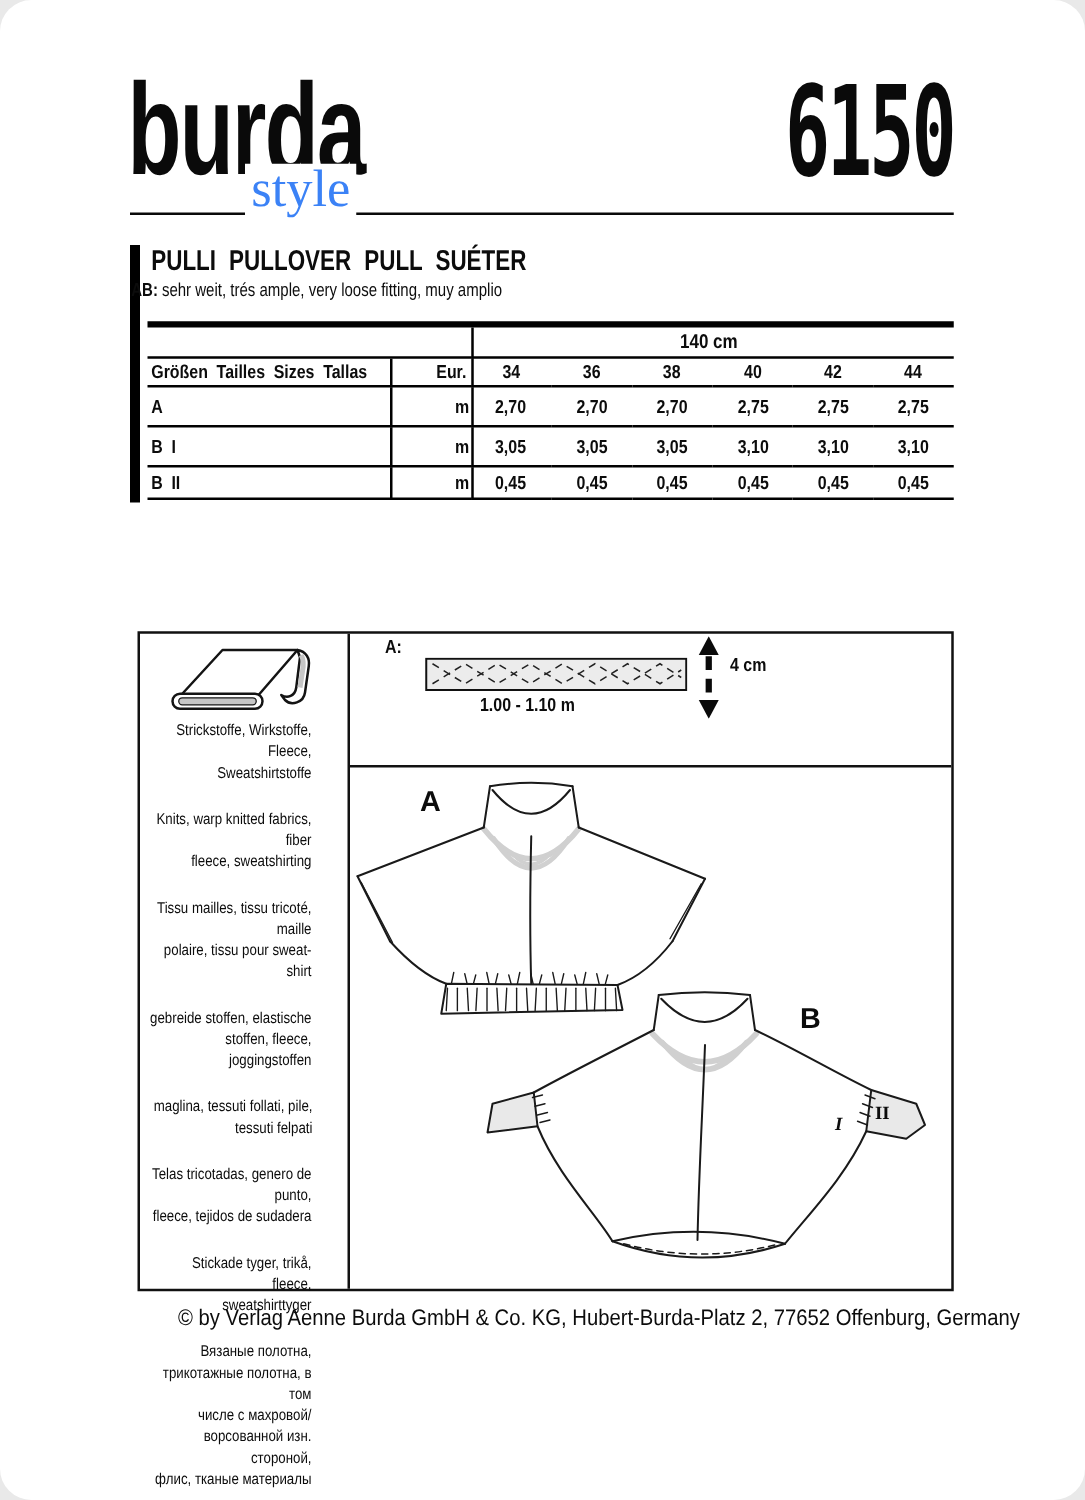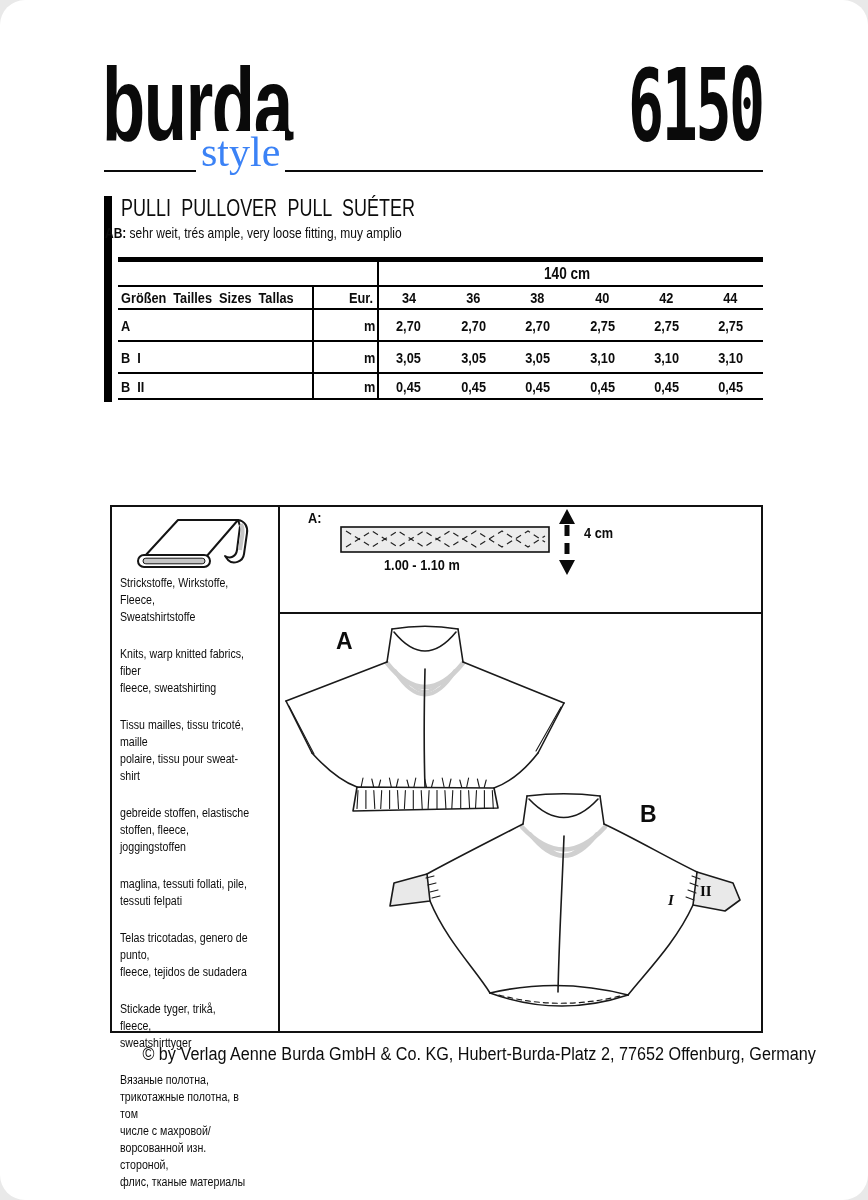--- a/index.html
+++ b/index.html
@@ -17,21 +17,21 @@
          letter-spacing:-2px;display:inline-block;transform:scaleX(.68);transform-origin:left top;color:#0a0a0a;}
   .styleword{position:absolute;left:196px;top:131px;font-family:"Liberation Serif",serif;font-size:42px;
          line-height:1;color:#3b82f6;background:#fff;padding:0 5px;z-index:2;text-align:right;}
   .hdr-rule{position:absolute;left:104px;top:170px;width:659px;height:2px;background:#0a0a0a;z-index:1;}
   .hdr-num{position:absolute;right:105px;top:56px;text-align:right;}
   .numx{display:inline-block;font-family:"DejaVu Sans Mono",monospace;font-weight:bold;font-size:100px;
         line-height:1;letter-spacing:-4px;transform:scaleX(.60);transform-origin:right top;color:#0a0a0a;}
 
   
   .vbar{position:absolute;left:104px;top:196px;width:8px;height:206px;background:#000;}
-  .ptitle{position:absolute;left:121px;top:195px;margin:0;font-size:23px;font-weight:normal;white-space:nowrap;}
+  .ptitle{position:absolute;left:121px;top:195px;margin:0;font-size:23px;font-weight:bold;white-space:nowrap;}
   .ptitle .cx{transform:scaleX(.78);word-spacing:7px;}
   .abline{position:absolute;left:105px;top:224px;margin:0;font-size:15px;white-space:nowrap;}
   .abline .cx{transform:scaleX(.8);}
   .abline b{margin-right:4px;}
 
   
   .ytable{position:absolute;left:118px;top:257px;width:645px;border-top:5px solid #000;
           display:grid;grid-template-columns:194px 65px repeat(6,1fr);
           grid-template-rows:25px 23px 32px 32px 26px;font-weight:bold;}
   .tc{display:flex;align-items:center;font-size:15px;white-space:nowrap;}
@@ -41,21 +41,21 @@
   .tc.bb{border-bottom:2px solid #000;}
   .tc.bl{border-left:2px solid #000;}
   .tc.span2{grid-column:span 2;}
   .tc.span6{grid-column:span 6;}
   .tc.big{font-size:16px;}
 
   
   .infobox{position:absolute;left:110px;top:505px;width:653px;height:528px;border:2px solid #111;box-sizing:border-box;}
   .fabcol{position:absolute;left:0;top:0;width:168px;height:100%;border-right:2px solid #111;
           box-sizing:border-box;padding:3px 6px 0 8px;}
-  .fab{margin:0 0 20px 0;font-size:12.5px;line-height:17px;}
+  .fab{margin:0 0 20px 0;font-size:12.5px;line-height:17px;text-align:right;}
   .fab span{display:inline-block;transform:scaleX(.85);transform-origin:left top;white-space:pre-line;}
   .bolt{margin:2px 0 1px 6px;}
   .hdiv{position:absolute;left:168px;top:105px;right:0;height:2px;background:#111;}
 
   .dlabel{position:absolute;font-size:15px;font-weight:bold;white-space:nowrap;}
   .dlabel .cx{transform:scaleX(.85);transform-origin:left center;}
   .viewlabel{position:absolute;font-size:23px;font-weight:bold;}
   .piecelabel{position:absolute;font-family:"Liberation Serif",serif;font-weight:bold;font-size:15px;}
   .italic{font-style:italic;}
 

